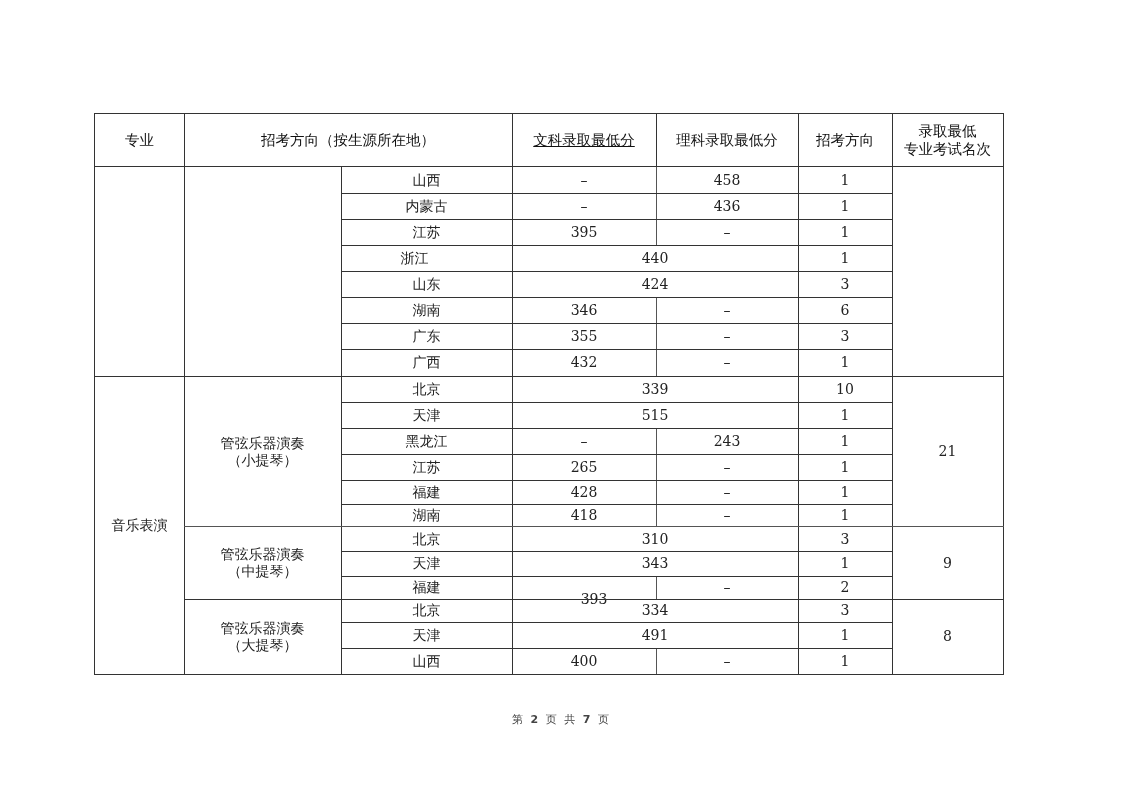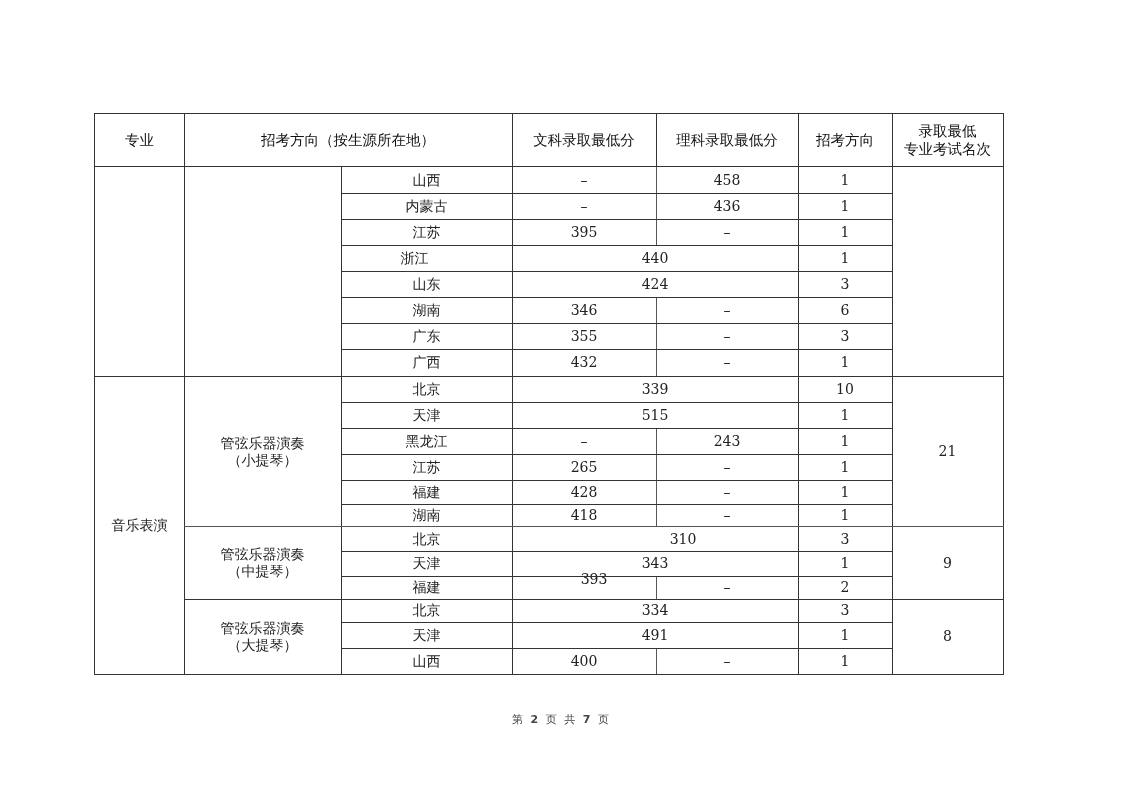--- a/index.html
+++ b/index.html
@@ -16,21 +16,21 @@
   .footer b { font-weight:bold; }
   .multi { flex-direction:column; }
 </style>
 </head>
 <body>
 
 <div id="page">
 
   <div class="cell hdr" style="left:95px;top:114px;width:89px;height:53px;">专业</div>
   <div class="cell hdr" style="left:184px;top:114px;width:328px;height:53px;">招考方向（按生源所在地）</div>
-  <div class="cell hdr" style="left:512px;top:114px;width:144px;height:53px;">文科录取最低分</div>
+  <div class="cell hdr" style="left:512px;top:114px;width:144px;height:53px;text-decoration:underline;">文科录取最低分</div>
   <div class="cell hdr" style="left:656px;top:114px;width:142px;height:53px;">理科录取最低分</div>
   <div class="cell hdr" style="left:798px;top:114px;width:94px;height:53px;">招考方向</div>
   <div class="cell hdr multi" style="left:892px;top:114px;width:111px;height:53px;">
     <span>录取最低</span>
     <span>专业考试名次</span>
   </div>
 
   <div class="cell" style="left:341px;top:167px;width:171px;height:26px;">山西</div>
   <div class="cell" style="left:512px;top:167px;width:144px;height:26px;">–</div>
   <div class="cell" style="left:656px;top:167px;width:142px;height:26px;text-align:center;">458</div>
@@ -105,29 +105,29 @@
   <div class="cell" style="left:656px;top:504px;width:142px;height:23px;">–</div>
   <div class="cell" style="left:798px;top:504px;width:94px;height:23px;">1</div>
 
   <div class="cell multi" style="left:184px;top:527px;width:157px;height:72px;">
     <span>管弦乐器演奏</span>
     <span>（中提琴）</span>
   </div>
   <div class="cell" style="left:892px;top:527px;width:111px;height:72px;">9</div>
 
   <div class="cell" style="left:341px;top:527px;width:171px;height:24px;">北京</div>
-  <div class="cell" style="left:540px;top:527px;width:286px;height:24px;">310</div>
+  <div class="cell" style="left:512px;top:527px;width:286px;height:24px;">310</div>
   <div class="cell" style="left:798px;top:527px;width:94px;height:24px;">3</div>
 
   <div class="cell" style="left:341px;top:551px;width:171px;height:25px;">天津</div>
   <div class="cell" style="left:512px;top:551px;width:286px;height:25px;">343</div>
   <div class="cell" style="left:798px;top:551px;width:94px;height:25px;">1</div>
 
   <div class="cell" style="left:341px;top:576px;width:171px;height:23px;">福建</div>
-  <div class="cell" style="left:512px;top:568px;width:144px;height:23px;padding-left:20px;">393</div>
+  <div class="cell" style="left:512px;top:588px;width:144px;height:23px;padding-left:20px;">393</div>
   <div class="cell" style="left:656px;top:576px;width:142px;height:23px;">–</div>
   <div class="cell" style="left:798px;top:576px;width:94px;height:23px;">2</div>
 
   <div class="cell multi" style="left:184px;top:599px;width:157px;height:75px;">
     <span>管弦乐器演奏</span>
     <span>（大提琴）</span>
   </div>
   <div class="cell" style="left:892px;top:599px;width:111px;height:75px;">8</div>
 
   <div class="cell" style="left:341px;top:599px;width:171px;height:23px;">北京</div>

